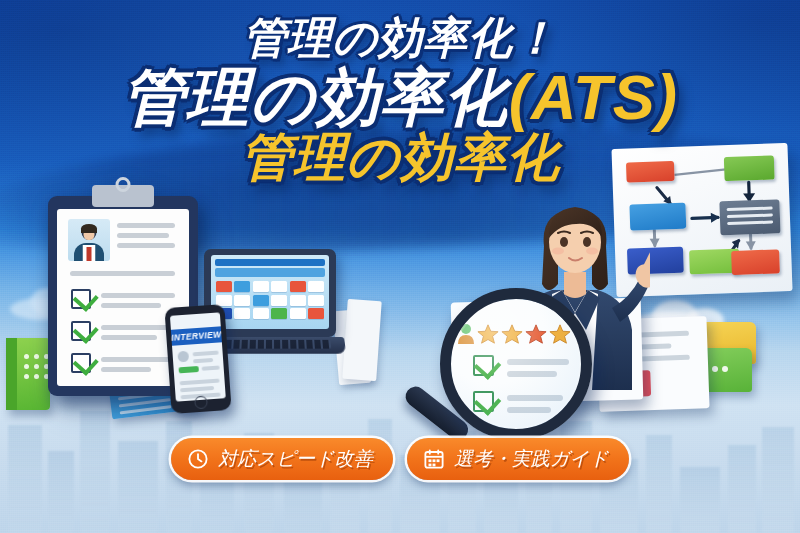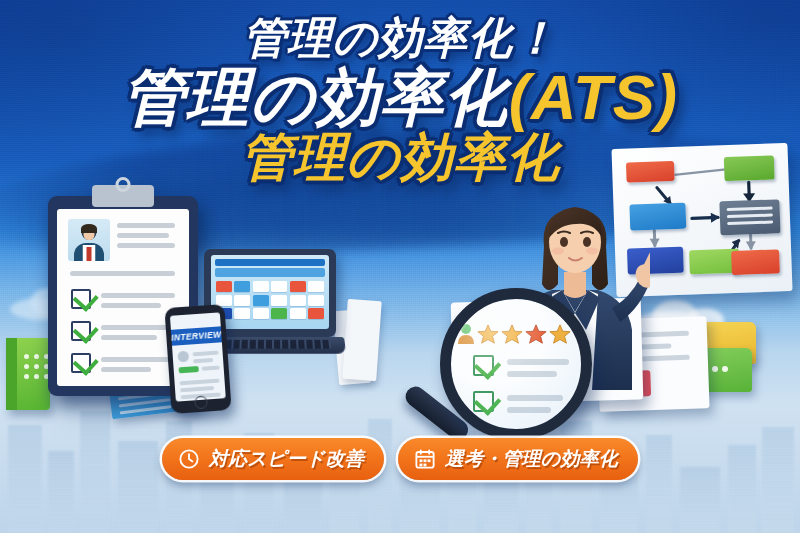--- a/index.html
+++ b/index.html
@@ -269,21 +269,21 @@
   }
   .badge {
     display:flex; align-items:center; gap:9px;
     height:42px; padding:0 20px 0 16px;
     border-radius:21px;
     background:linear-gradient(180deg,#f98a2b 0%,#f2741b 48%,#e8600f 100%);
     box-shadow:0 0 0 2.5px rgba(255,255,255,.92), 0 5px 10px rgba(10,40,90,.40);
     color:#fff;
   }
   .badge-label {
-    font-size:19px; font-weight:700; font-style:italic; white-space:nowrap;
+    font-size:19px; font-weight:400; font-style:italic; white-space:nowrap;
     letter-spacing:.01em;
     text-shadow:1.5px 1.5px 0 rgba(150,55,5,.55);
     text-align:right;
   }
   .badge-icon { width:22px; height:22px; flex:0 0 22px; }
 </style>
 </head>
 <body>
 
 <div class="banner">
@@ -621,19 +621,19 @@
       <svg class="badge-icon" viewBox="0 0 24 24">
         <rect x="2.6" y="4.4" width="18.8" height="17" rx="2.4" fill="none" stroke="#ffffff" stroke-width="2"></rect>
         <path d="M2.6 9.6 H21.4" stroke="#ffffff" stroke-width="2"></path>
         <path d="M7.4 2.6 V6.2 M16.6 2.6 V6.2" stroke="#ffffff" stroke-width="2" stroke-linecap="round"></path>
         <rect x="6" y="12.4" width="3.2" height="3" fill="#ffffff"></rect>
         <rect x="10.4" y="12.4" width="3.2" height="3" fill="#ffffff"></rect>
         <rect x="14.8" y="12.4" width="3.2" height="3" fill="#ffffff"></rect>
         <rect x="6" y="17" width="3.2" height="3" fill="#ffffff"></rect>
         <rect x="10.4" y="17" width="3.2" height="3" fill="#ffffff"></rect>
       </svg>
-      <span class="badge-label">選考・管理の効率化</span>
+      <span class="badge-label">選考・実践ガイド</span>
     </div>
 
   </div>
 
   <div class="grain"></div>
 </div>
 
 </body></html>

